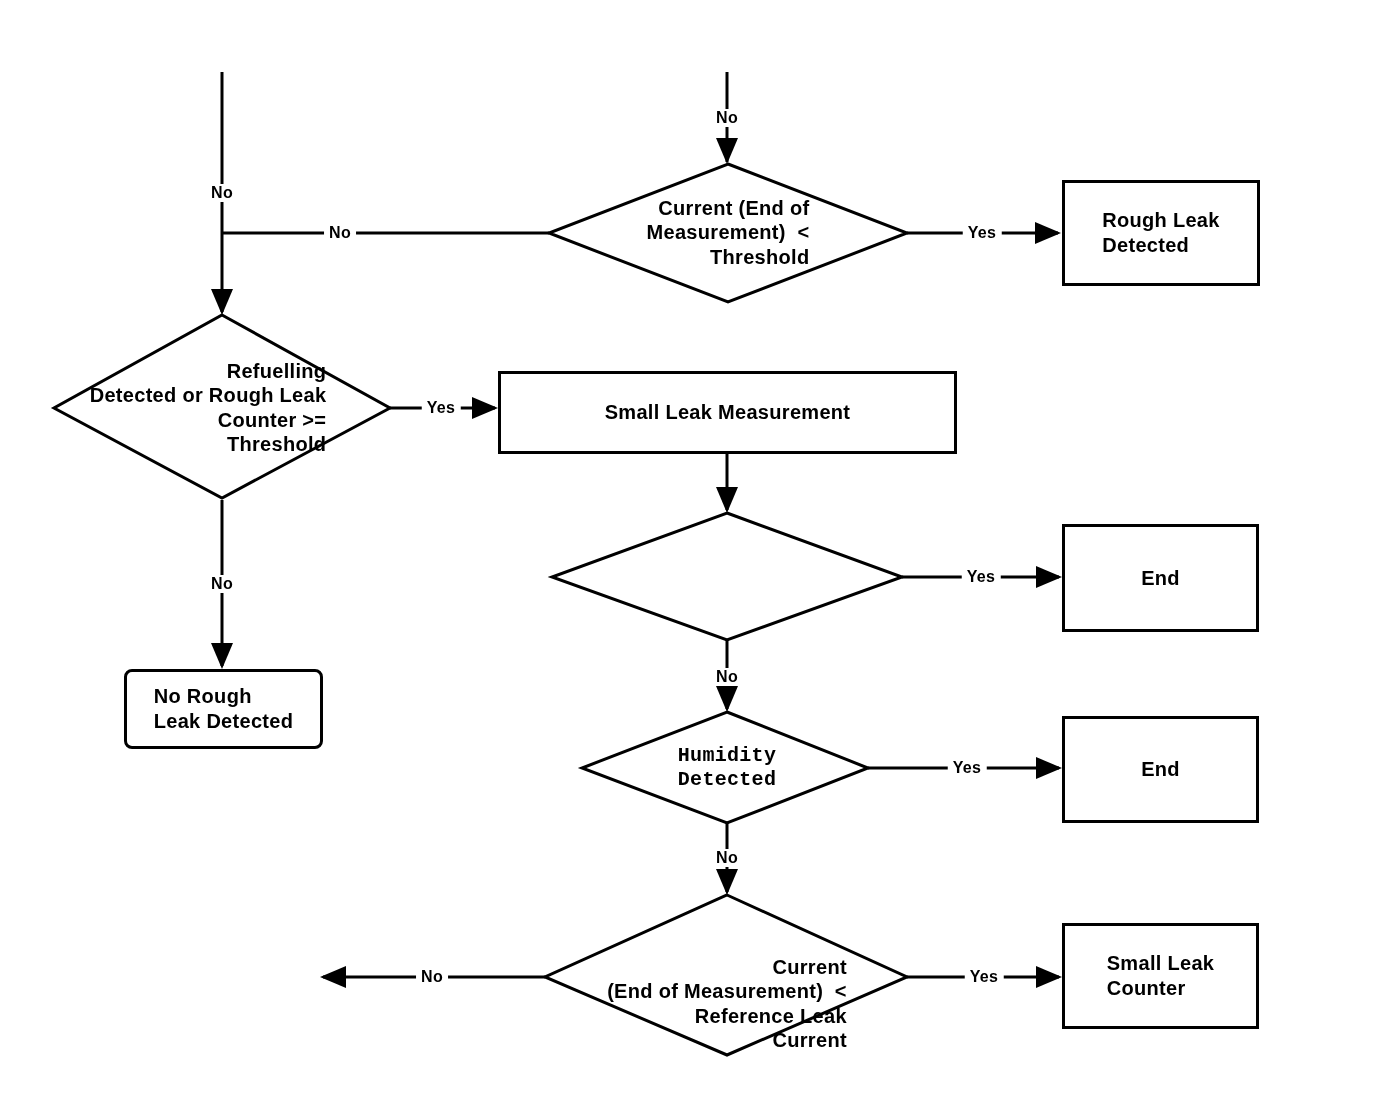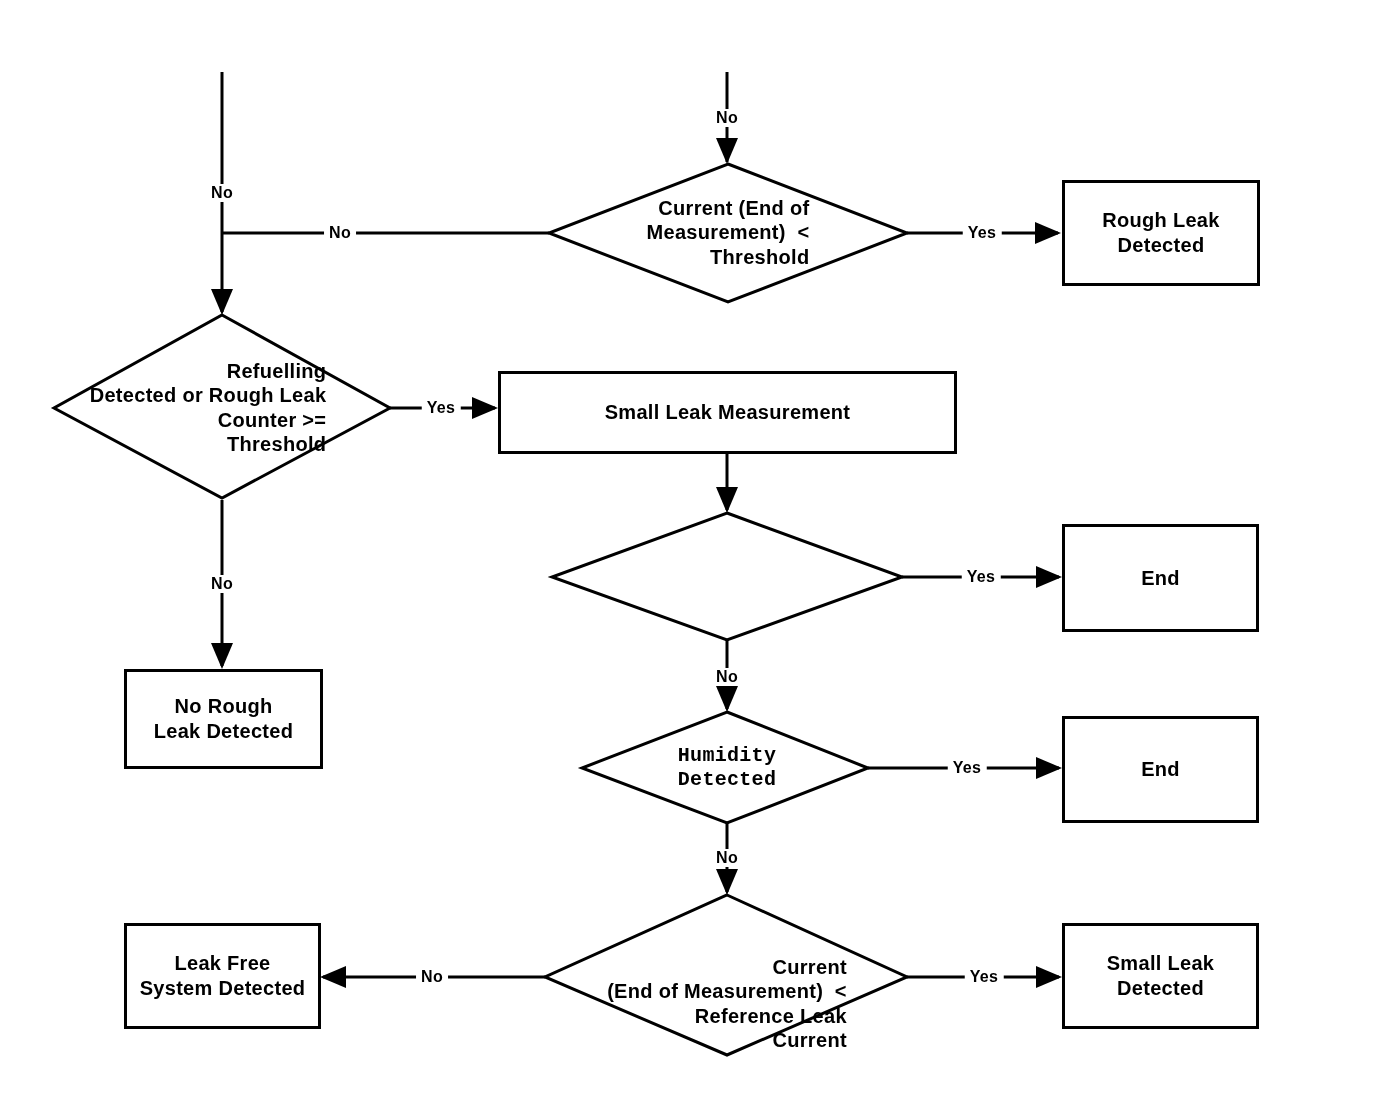--- a/index.html
+++ b/index.html
@@ -22,21 +22,21 @@
   .layer polygon.diamond { fill: #ffffff; stroke: #000000; stroke-width: 3; }
   .layer polygon.arrowhead { fill: #000000; stroke: none; }
   .box {
     position: absolute;
     box-sizing: border-box;
     border: 3px solid #000000;
     background: #ffffff;
     display: flex;
     align-items: center;
     justify-content: center;
-    text-align: center;
+    text-align: left;
     white-space: pre-wrap;
     font-size: 20px;
     line-height: 1.25;
     letter-spacing: 0.3px;
   }
   .dlabel {
     position: absolute;
     transform: translate(-50%, -50%);
     text-align: right;
     white-space: pre-wrap;
@@ -93,32 +93,30 @@
     <polygon class="arrowhead" points="716,869 738,869 727,895"></polygon>
     <polygon class="arrowhead" points="1036,966 1036,988 1062,977"></polygon>
     <polygon class="arrowhead" points="346,966 346,988 320,977"></polygon>
   </svg>
 
   <div class="box" style="left:1062px; top:180px; width:198px; height:106px;">Rough Leak
 Detected</div>
 
   <div class="box" style="left:498px; top:371px; width:459px; height:83px;">Small Leak Measurement</div>
 
-  <div class="box" style="left:124px; top:669px; width:199px; height:100px;">No Rough
+  <div class="box" style="left:124px; top:669px; width:199px; height:80px;border-radius:8px;">No Rough
 Leak Detected</div>
 
   <div class="box" style="left:1062px; top:524px; width:197px; height:108px;">End</div>
 
   <div class="box" style="left:1062px; top:716px; width:197px; height:107px;">End</div>
 
-  <div class="box" style="left:124px; top:923px; width:197px; height:106px;">Leak Free
-System Detected</div>
 
   <div class="box" style="left:1062px; top:923px; width:197px; height:106px;">Small Leak
-Detected</div>
+Counter</div>
 
   <div class="dlabel" style="left:728px; top:233px;">Current (End of
 Measurement)  &lt;
 Threshold</div>
 
   <div class="dlabel" style="left:208px; top:408px;">Refuelling
 Detected or Rough Leak
 Counter &gt;=
 Threshold</div>
 

